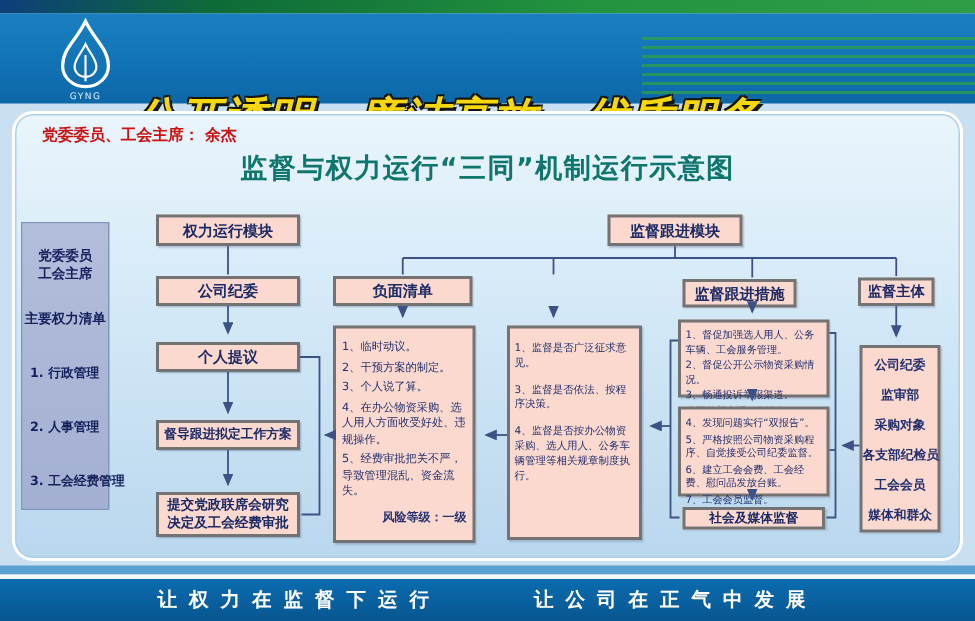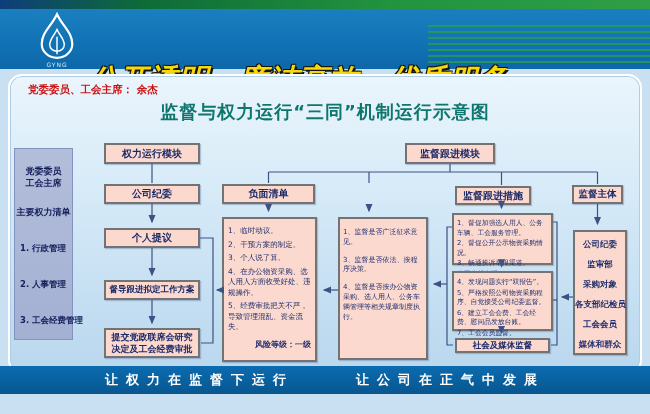--- a/index.html
+++ b/index.html
@@ -49,21 +49,21 @@
   .li{font-size:7.5px;line-height:1.4;margin-bottom:3px;text-align:left;}
   .li-sp{margin-bottom:8px;}
   .risk{font-size:8px;text-align:right;margin-top:6px;font-weight:bold;}
   .subj{font-size:8.5px;font-weight:bold;text-align:center;line-height:20px;white-space:nowrap;}
 
   .connectors{position:absolute;left:0;top:0;width:650px;height:414px;pointer-events:none;}
 
   
   .f-mid{position:absolute;left:0;top:377px;width:650px;height:6px;background:#5aa0d0;}
   .f-white{position:absolute;left:0;top:383px;width:650px;height:3px;background:#f2f8fc;}
-  .f-main{position:absolute;left:0;top:366px;width:650px;height:28px;
+  .f-main{position:absolute;left:0;top:386px;width:650px;height:28px;
      background:linear-gradient(180deg,#0b6cb0 0%,#07568f 100%);
      display:flex;align-items:center;justify-content:center;gap:62px;}
   .f-slogan{color:#ffffff;font-size:13px;font-weight:bold;letter-spacing:8px;white-space:nowrap;}
 </style>
 </head>
 <body>
 
 <div class="stage">
 
   <div class="topstripe"></div>

